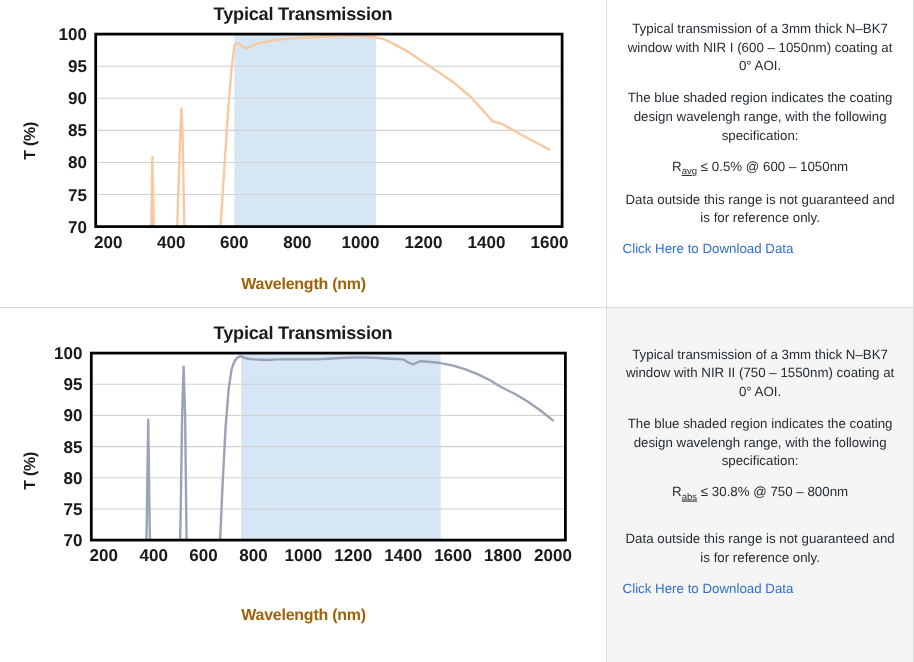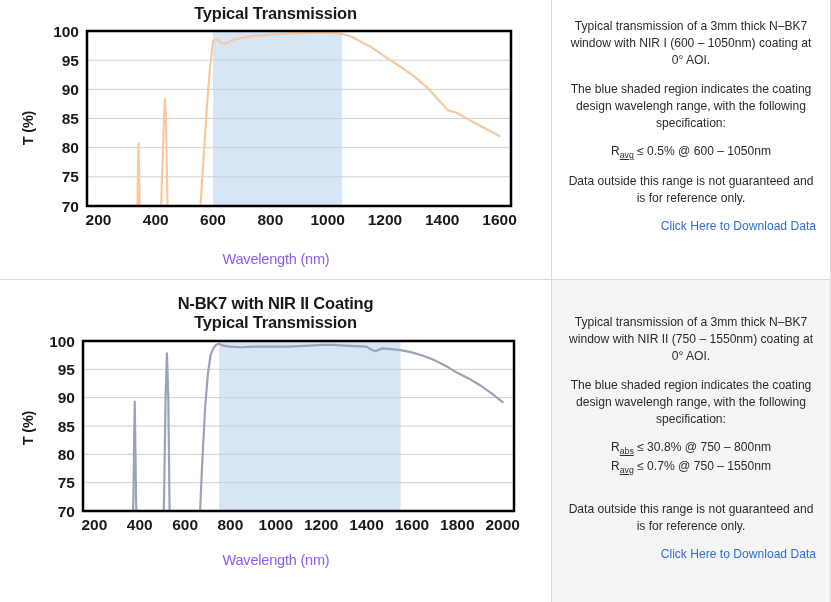--- a/index.html
+++ b/index.html
@@ -44,23 +44,23 @@
     font-weight: bold;
     color: #1a1a1a;
     letter-spacing: -0.2px;
     line-height: 1.18;
   }
   #title1 { font-size: 16.5px; padding-top: 4px; }
   #title2 { font-size: 16.5px; padding-top: 14px; }
 
   .axis-label-x {
     text-align: center;
-    font-weight: normal;
+    font-weight: bold;
     font-size: 14.5px;
-    color: #8b5cf6;
+    color: #a16207;
     letter-spacing: -0.2px;
   }
 
   .plot-wrap { position: relative; }
 
   .ylabel {
     position: absolute;
     font-weight: bold;
     font-size: 14.5px;
     color: #1a1a1a;
@@ -76,21 +76,21 @@
     font-size: 12.1px;
     line-height: 1.42;
     color: #262d33;
   }
   .desc p { margin: 0 0 11px 0; }
   .spec { margin: 0; }
   .spec div { margin: 0; }
   sub { font-size: 0.72em; text-decoration: underline; }
   .dl-link {
     display: block;
-    text-align: right;
+    text-align: left;
     color: #2f6fd0;
     font-size: 12.1px;
     text-decoration: none;
     cursor: pointer;
   }
 
   svg text {
     font-family: "Liberation Sans", sans-serif;
     font-weight: bold;
     fill: #1a1a1a;
@@ -154,21 +154,20 @@
         <p style="margin-top:11px;">Data outside this range is not guaranteed and is for reference only.</p>
         <a class="dl-link" href="#">Click Here to Download Data</a>
       </div>
     </div>
   </div>
 
   <div class="row" id="row2">
 
     <div class="chart-cell">
       <div class="chart-title" id="title2">
-        <div>N-BK7 with NIR II Coating</div>
         <div>Typical Transmission</div>
       </div>
       <div class="plot-wrap">
         <svg id="svg2" width="552" height="215" viewBox="0 0 552 215">
             <defs>
               <clipPath id="svg2-clip">
                 <rect x="83" y="8" width="431" height="170"></rect>
               </clipPath>
             </defs>
             <rect x="83" y="8" width="431" height="170" fill="#ffffff"></rect>
@@ -204,21 +203,20 @@
       <div class="axis-label-x" style="position:absolute; left:0; top:272px; width:552px;">Wavelength (nm)</div>
       <div class="ylabel" style="left:-2px; top:140px; width:60px; text-align:center;">T (%)</div>
     </div>
 
     <div class="text-cell" id="text2">
       <div class="desc" style="padding-top:34px;">
         <p>Typical transmission of a 3mm thick N–BK7 window with NIR II (750 – 1550nm) coating at 0° AOI.</p>
         <p>The blue shaded region indicates the coating design wavelengh range, with the following specification:</p>
         <div class="spec" id="spec2">
             <div><span>R</span><sub>abs</sub><span> ≤ 30.8% @ 750 – 800nm</span></div>
-            <div><span>R</span><sub>avg</sub><span> ≤ 0.7% @ 750 – 1550nm</span></div>
           </div>
         <p style="margin-top:24px;">Data outside this range is not guaranteed and is for reference only.</p>
         <a class="dl-link" href="#">Click Here to Download Data</a>
       </div>
     </div>
   </div>
 
 </div>
 
 </body></html>

